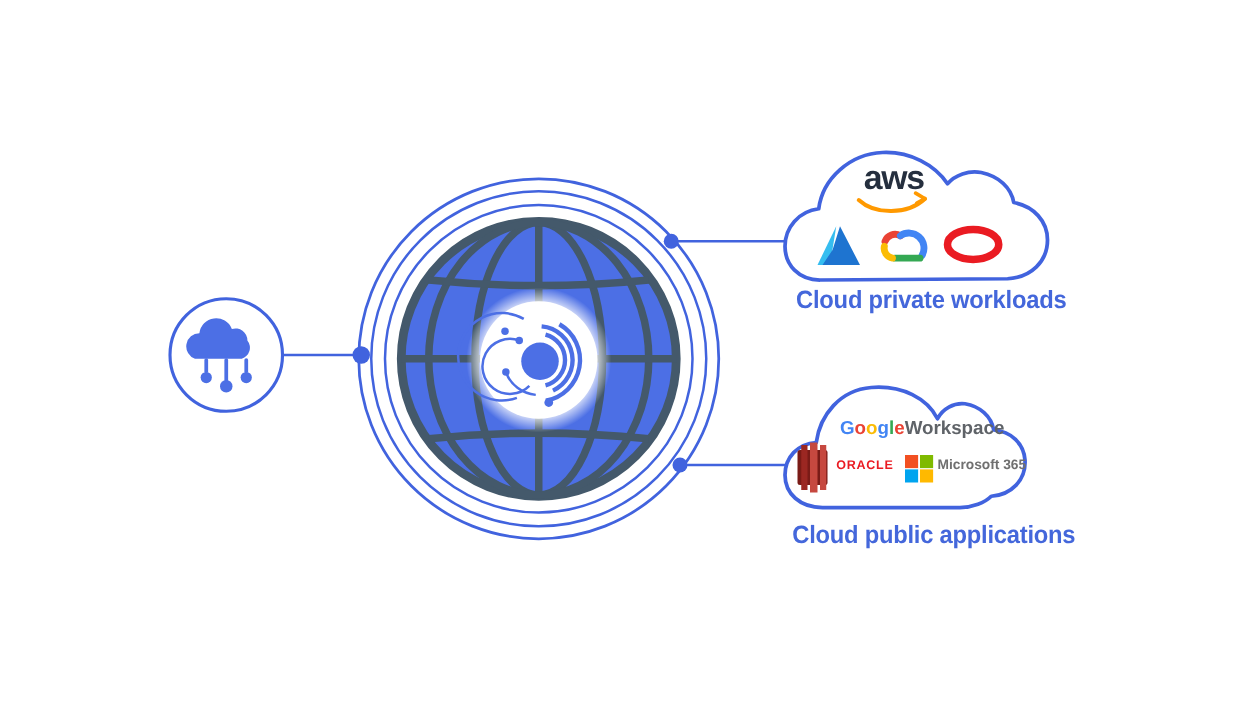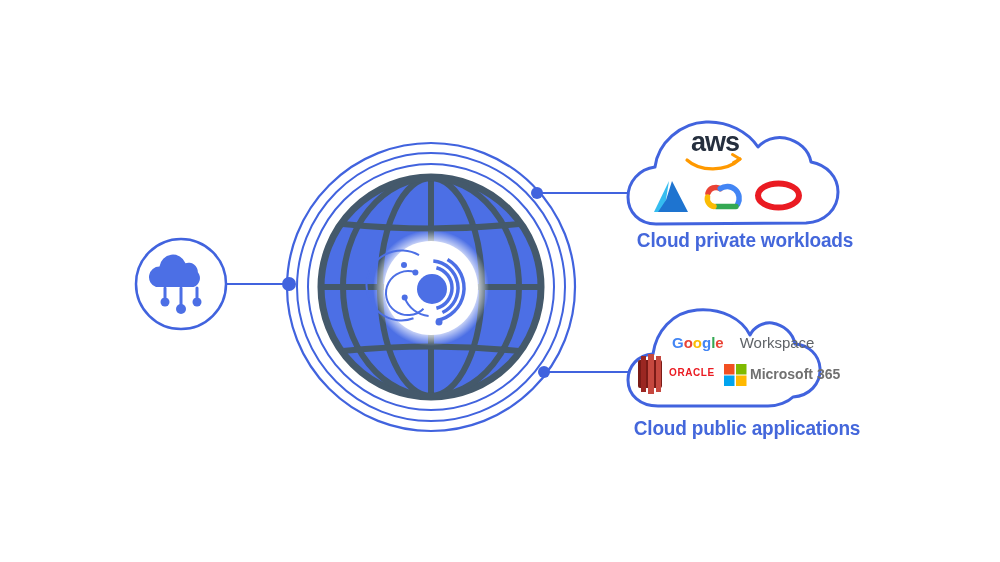--- a/index.html
+++ b/index.html
@@ -23,24 +23,24 @@
 
   .caption{position:absolute;text-align:center;font-weight:700;font-size:20px;
            color:var(--label-blue);letter-spacing:-0.2px;transform:scaleX(.95);}
   #cap-private{left:615px;top:229px;width:260px;}
   #cap-public{left:617px;top:417px;width:260px;}
 
   .aws-text{position:absolute;left:686px;top:129px;width:58px;text-align:center;
             font-size:27px;font-weight:700;letter-spacing:-1px;color:var(--aws-navy);line-height:1;}
   .gws{position:absolute;left:672px;top:335px;font-size:15px;line-height:1.1;white-space:nowrap;}
   .gws .g-letter{font-weight:600;}
-  .gws .g-suffix{font-weight:400;color:var(--workspace-gray);margin-left:16px;}
+  .gws .g-suffix{font-weight:700;color:var(--workspace-gray);margin-left:0;}
   .oracle-word{position:absolute;left:669px;top:368px;font-size:10px;font-weight:700;
                letter-spacing:0.6px;color:var(--oracle-red);line-height:1;}
-  .ms-word{position:absolute;left:750px;top:366px;font-size:14px;font-weight:600;
+  .ms-word{position:absolute;left:750px;top:366px;font-size:11px;font-weight:600;
            color:var(--ms-text-gray);line-height:1.2;white-space:nowrap;}
 </style>
 </head>
 <body>
 
 <div class="stage">
 
   <svg width="1000" height="562" viewBox="0 0 1000 562">
     <defs>
       <radialGradient id="glow" cx="50%" cy="50%" r="50%">

